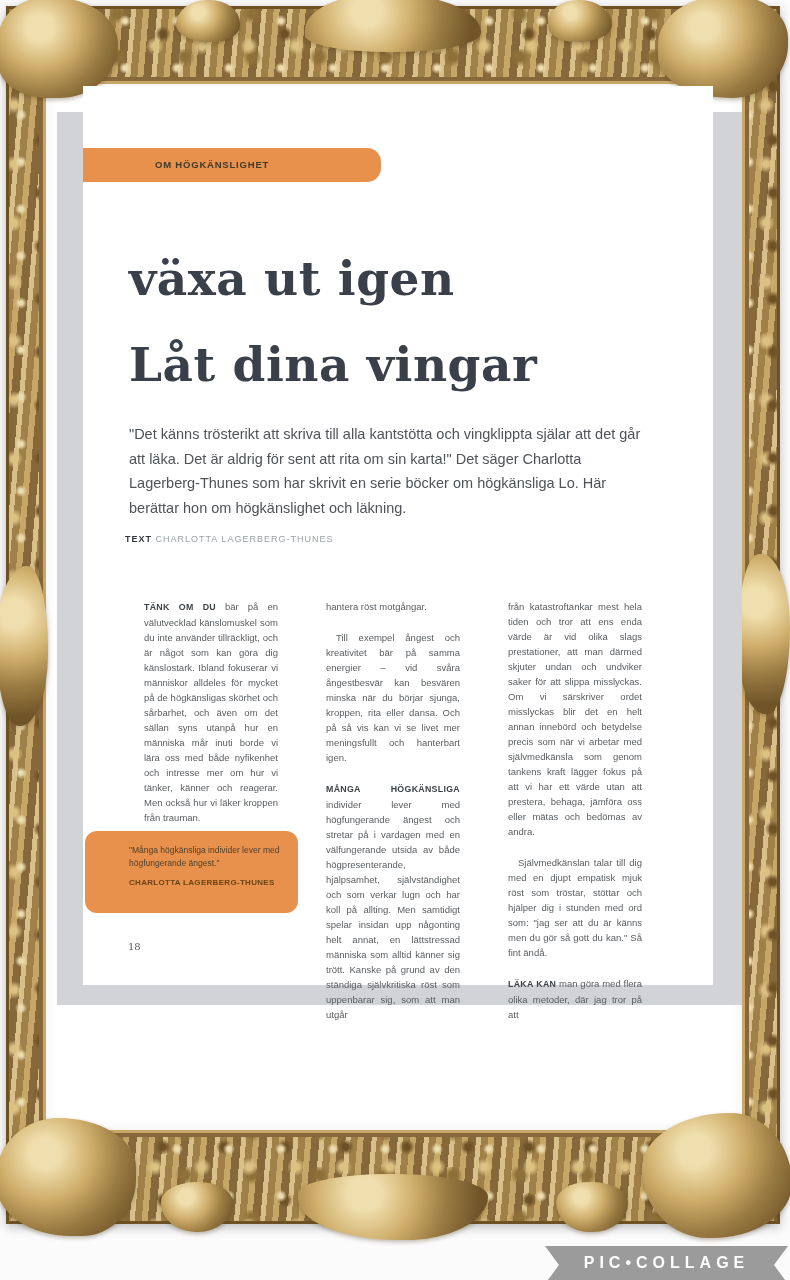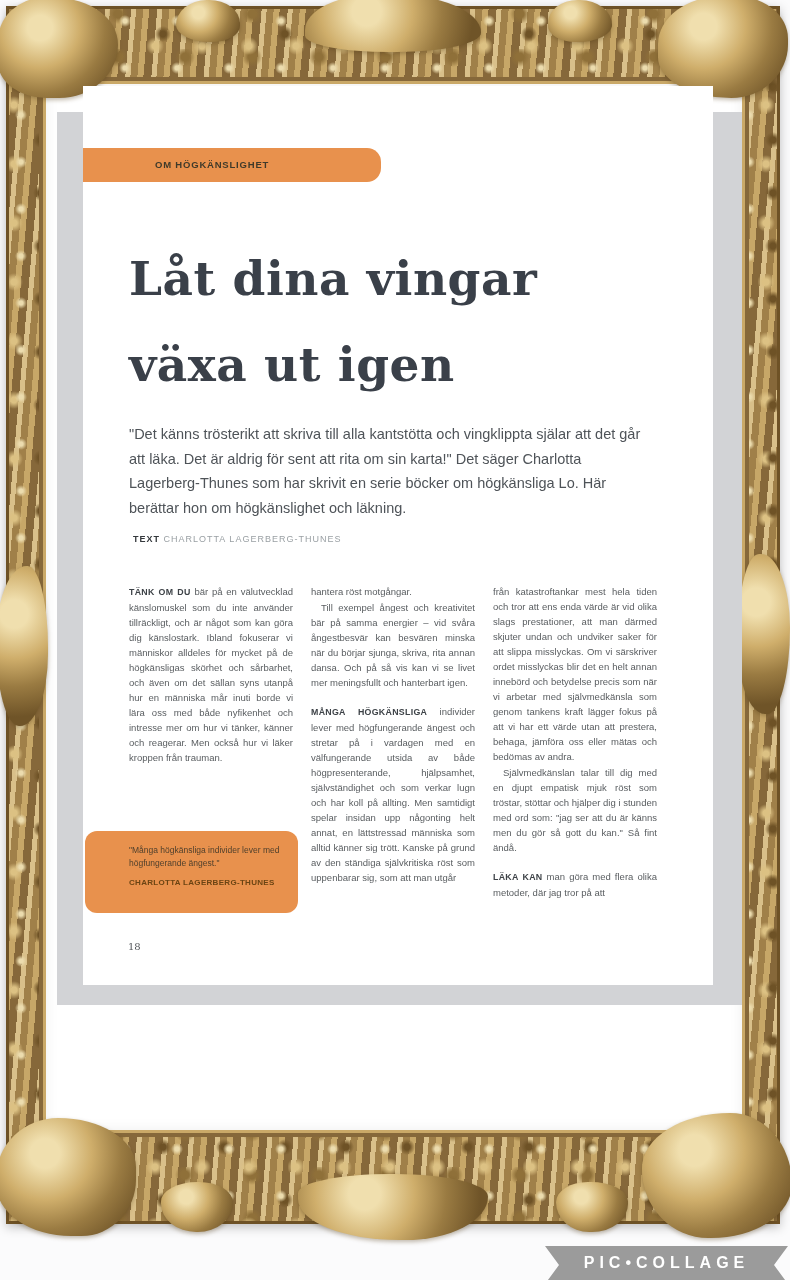--- a/index.html
+++ b/index.html
@@ -46,30 +46,30 @@
   }
   .title{
     position:absolute; left:46px; top:150px; width:560px;
     font-family:"DejaVu Serif", serif; font-weight:bold;
     font-size:47px; line-height:86px; color:#3a4049; letter-spacing:0.5px;
   }
   .intro{
     position:absolute; left:46px; top:336px; width:522px;
     font-size:14.5px; line-height:24.5px; color:#4e5358;
   }
-  .byline{position:absolute; left:50px; top:448px; font-size:9px; letter-spacing:1px;}
+  .byline{position:absolute; left:42px; top:448px; font-size:9px; letter-spacing:1px;}
   .byline .lbl{font-weight:bold; color:#34383c;}
   .byline .nm{color:#9aa0a4;}
 
   .cols{
     position:absolute; left:45px; top:497px; width:530px;
     display:flex; gap:16px;
   }
   .col{flex:1; font-size:9.5px; line-height:15px; color:#595d60; text-align:justify;}
-  .col p{margin:1px;}
+  .col p{margin:16px;}
   .p-indent{text-indent:10px;}
   .p-spaced{margin-top:14px !important;}
   .lead{font-weight:bold; color:#3d4247; letter-spacing:0.3px; font-size:8.8px;}
 
   .pullquote{
     position:absolute; left:2px; top:745px; width:213px; height:82px;
     border-radius:12px; box-sizing:border-box;
     padding:13px 12px 0 44px;
   }
   .pullquote .q{font-size:8.5px; line-height:13px; color:#50402c; margin:0;}
@@ -110,38 +110,38 @@
 
   <div class="backing"></div>
 
   <div class="page">
 
     <div class="tag" style="background:#E8914D;">
       <span>OM HÖGKÄNSLIGHET</span>
     </div>
 
     <div class="title">
+      <div>växa ut igen</div>
       <div>Låt dina vingar</div>
-      <div>växa ut igen</div>
     </div>
 
     <div class="intro">"Det känns trösterikt att skriva till alla kantstötta och vingklippta själar att det går att läka. Det är aldrig för sent att rita om sin karta!" Det säger Charlotta Lagerberg-Thunes som har skrivit en serie böcker om hög­känsliga Lo. Här berättar hon om högkänslighet och läkning.</div>
 
     <div class="byline">
       <span class="lbl">TEXT</span>
       <span class="nm">CHARLOTTA LAGERBERG-THUNES</span>
     </div>
 
     <div class="cols">
       <div class="col">
         <p><span class="lead">TÄNK OM DU</span><span> bär på en välutvecklad känslomuskel som du inte använder tillräckligt, och är något som kan göra dig känslostark. Ibland fokuserar vi människor alldeles för mycket på de högkänsligas skörhet och sårbarhet, och även om det sällan syns utanpå hur en människa mår inuti borde vi lära oss med både nyfikenhet och intresse mer om hur vi tänker, känner och reagerar. Men också hur vi läker kroppen från trauman.</span></p>
       </div>
       <div class="col">
         <p><span>hantera röst motgångar.</span></p>
-        <p class="p-indent"><span>Till exempel ångest och kreativitet bär på samma energier – vid svåra ångestbesvär kan besvären minska när du börjar sjunga, skriva, rita annan dansa. Och på så vis kan vi se livet mer meningsfullt och hanterbart igen.</span></p>
+        <p class="p-indent"><span>Till exempel ångest och kreativitet bär på samma energier – vid svåra ångestbesvär kan besvären minska när du börjar sjunga, kroppen, rita eller dansa. Och på så vis kan vi se livet mer meningsfullt och hanterbart igen.</span></p>
         <p class="p-spaced"><span class="lead">MÅNGA HÖGKÄNSLIGA</span><span> individer lever med högfungerande ängest och stretar på i vardagen med en välfungerande utsida av både högpresenterande, hjälpsamhet, självständighet och som verkar lugn och har koll på allting. Men samtidigt spelar insidan upp någonting helt annat, en lättstressad människa som alltid känner sig trött. Kanske på grund av den ständiga självkritiska röst som uppenbarar sig, som att man utgår</span></p>
       </div>
       <div class="col">
         <p><span>från katastroftankar mest hela tiden och tror att ens enda värde är vid olika slags prestationer, att man därmed skjuter undan och undviker saker för att slippa misslyckas. Om vi särskriver ordet misslyckas blir det en helt annan innebörd och betydelse precis som när vi arbetar med självmedkänsla som genom tankens kraft lägger fokus på att vi har ett värde utan att prestera, behaga, jämföra oss eller mätas och bedömas av andra.</span></p>
         <p class="p-indent"><span>Självmedkänslan talar till dig med en djupt empatisk mjuk röst som tröstar, stöttar och hjälper dig i stunden med ord som: "jag ser att du är känns men du gör så gott du kan." Så fint ändå.</span></p>
         <p class="p-spaced"><span class="lead">LÄKA KAN</span><span> man göra med flera olika metoder, där jag tror på att</span></p>
       </div>
     </div>
 
     <div class="pullquote" style="background:#E8914D;">

